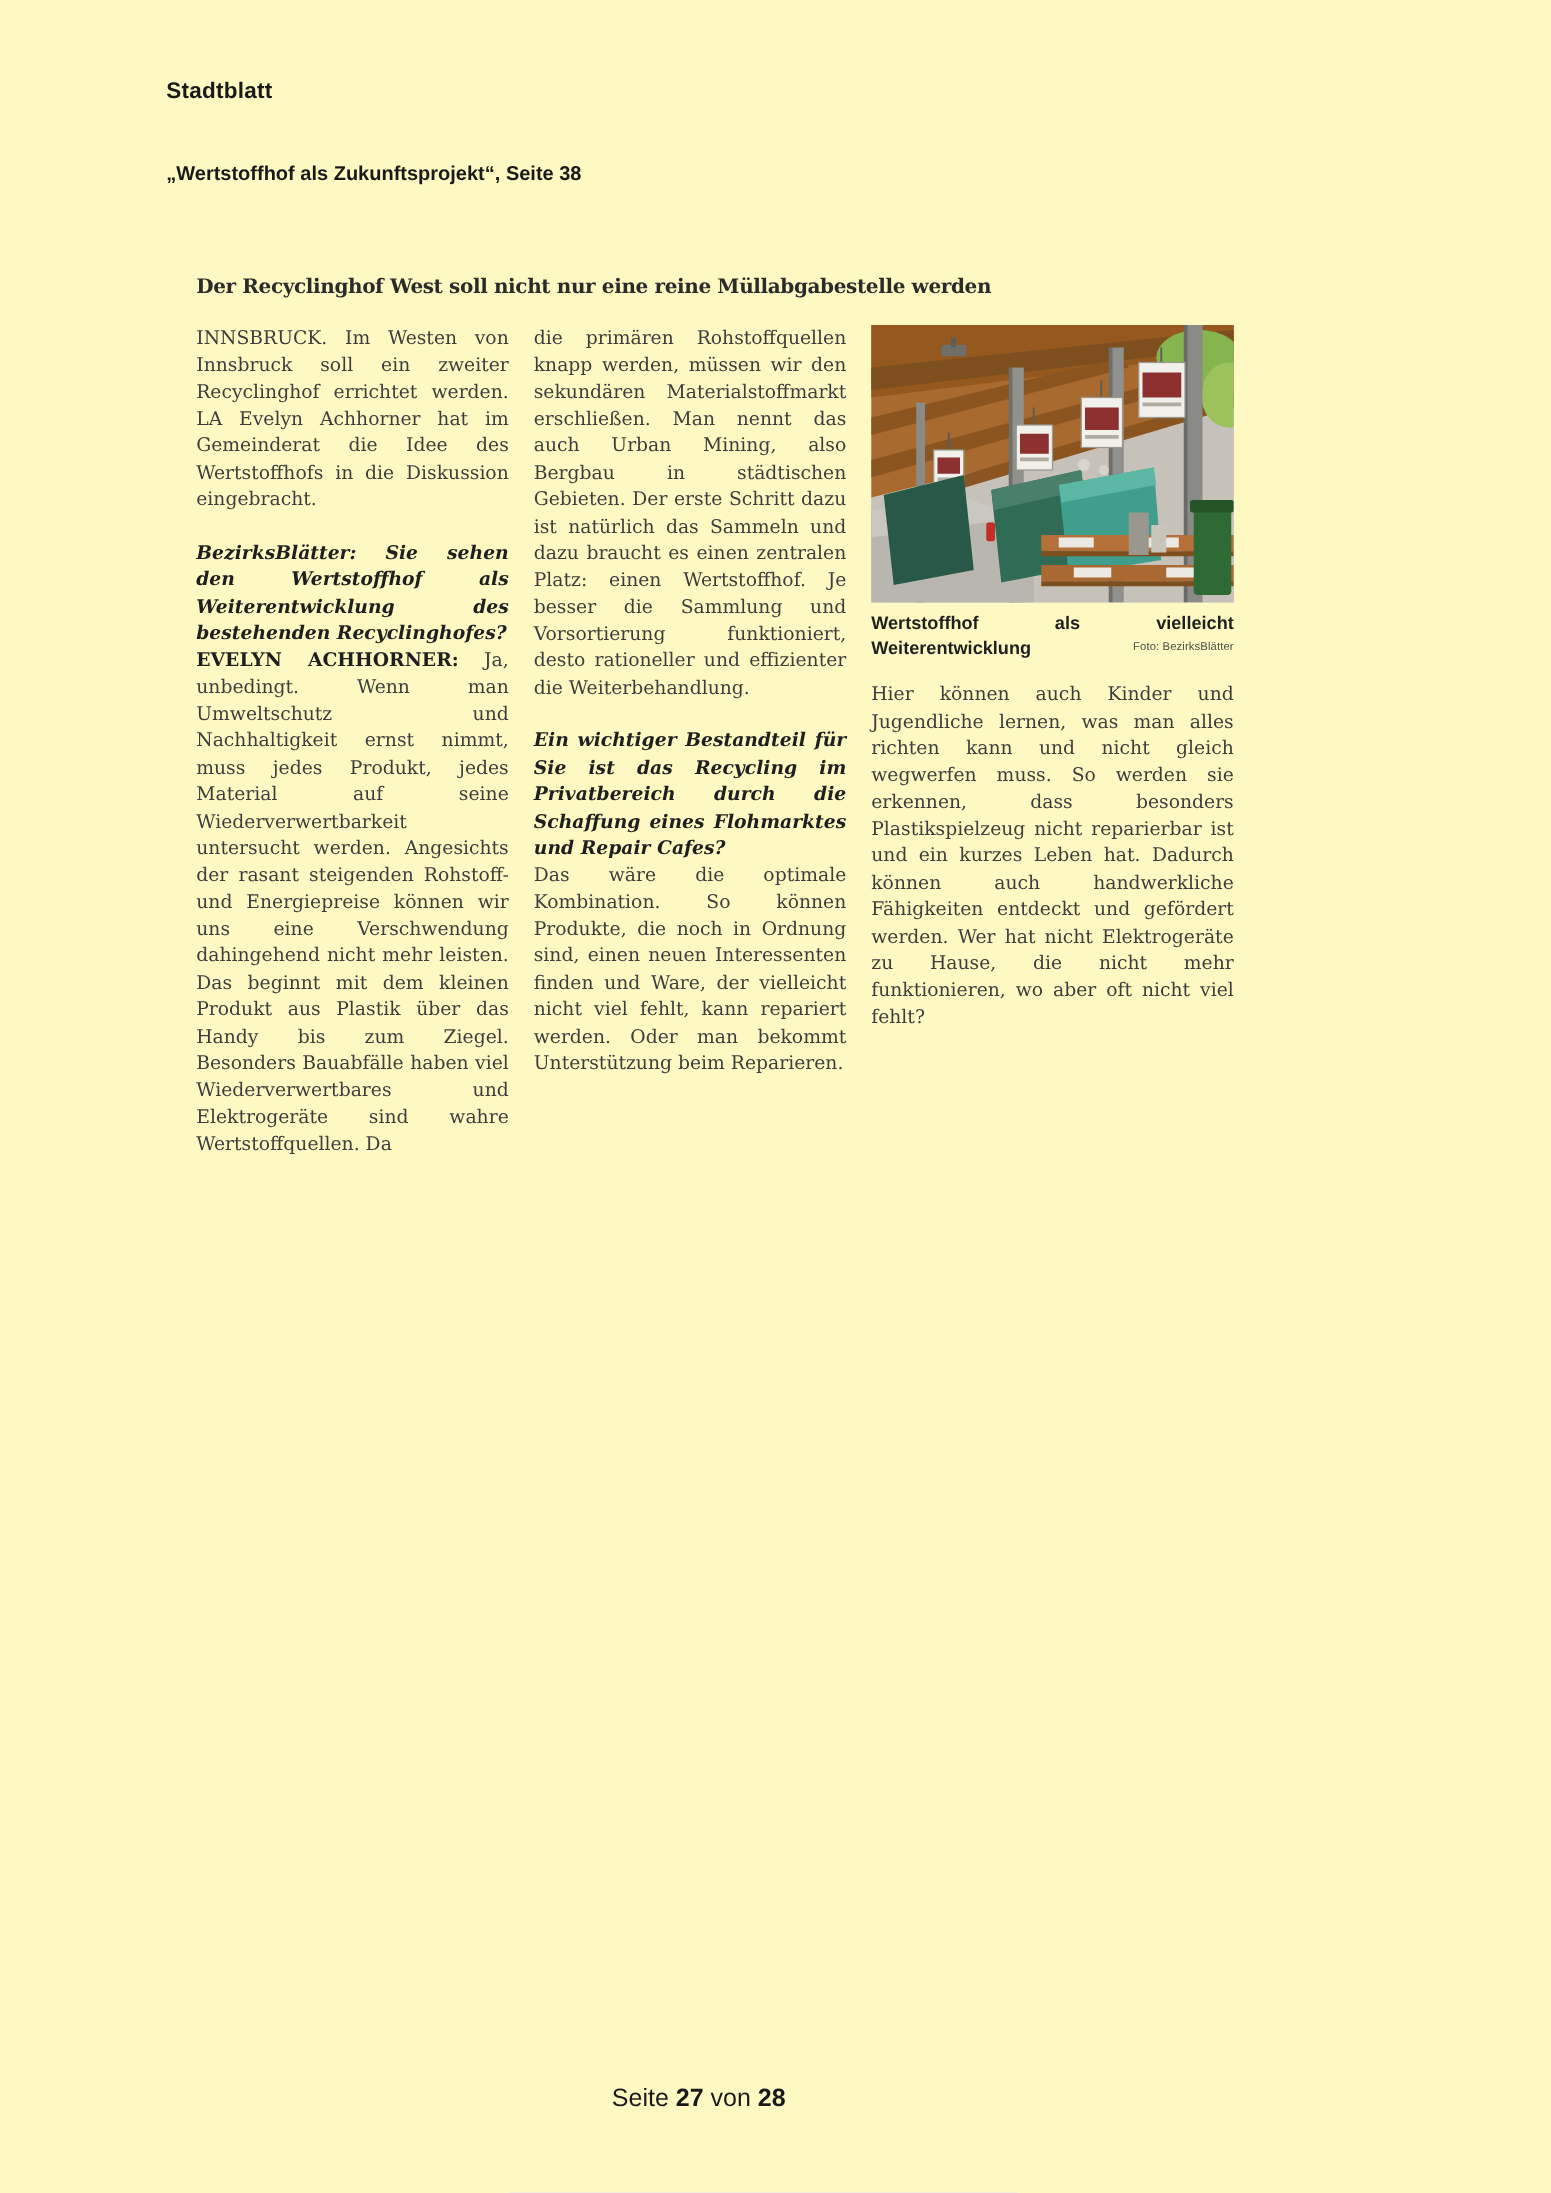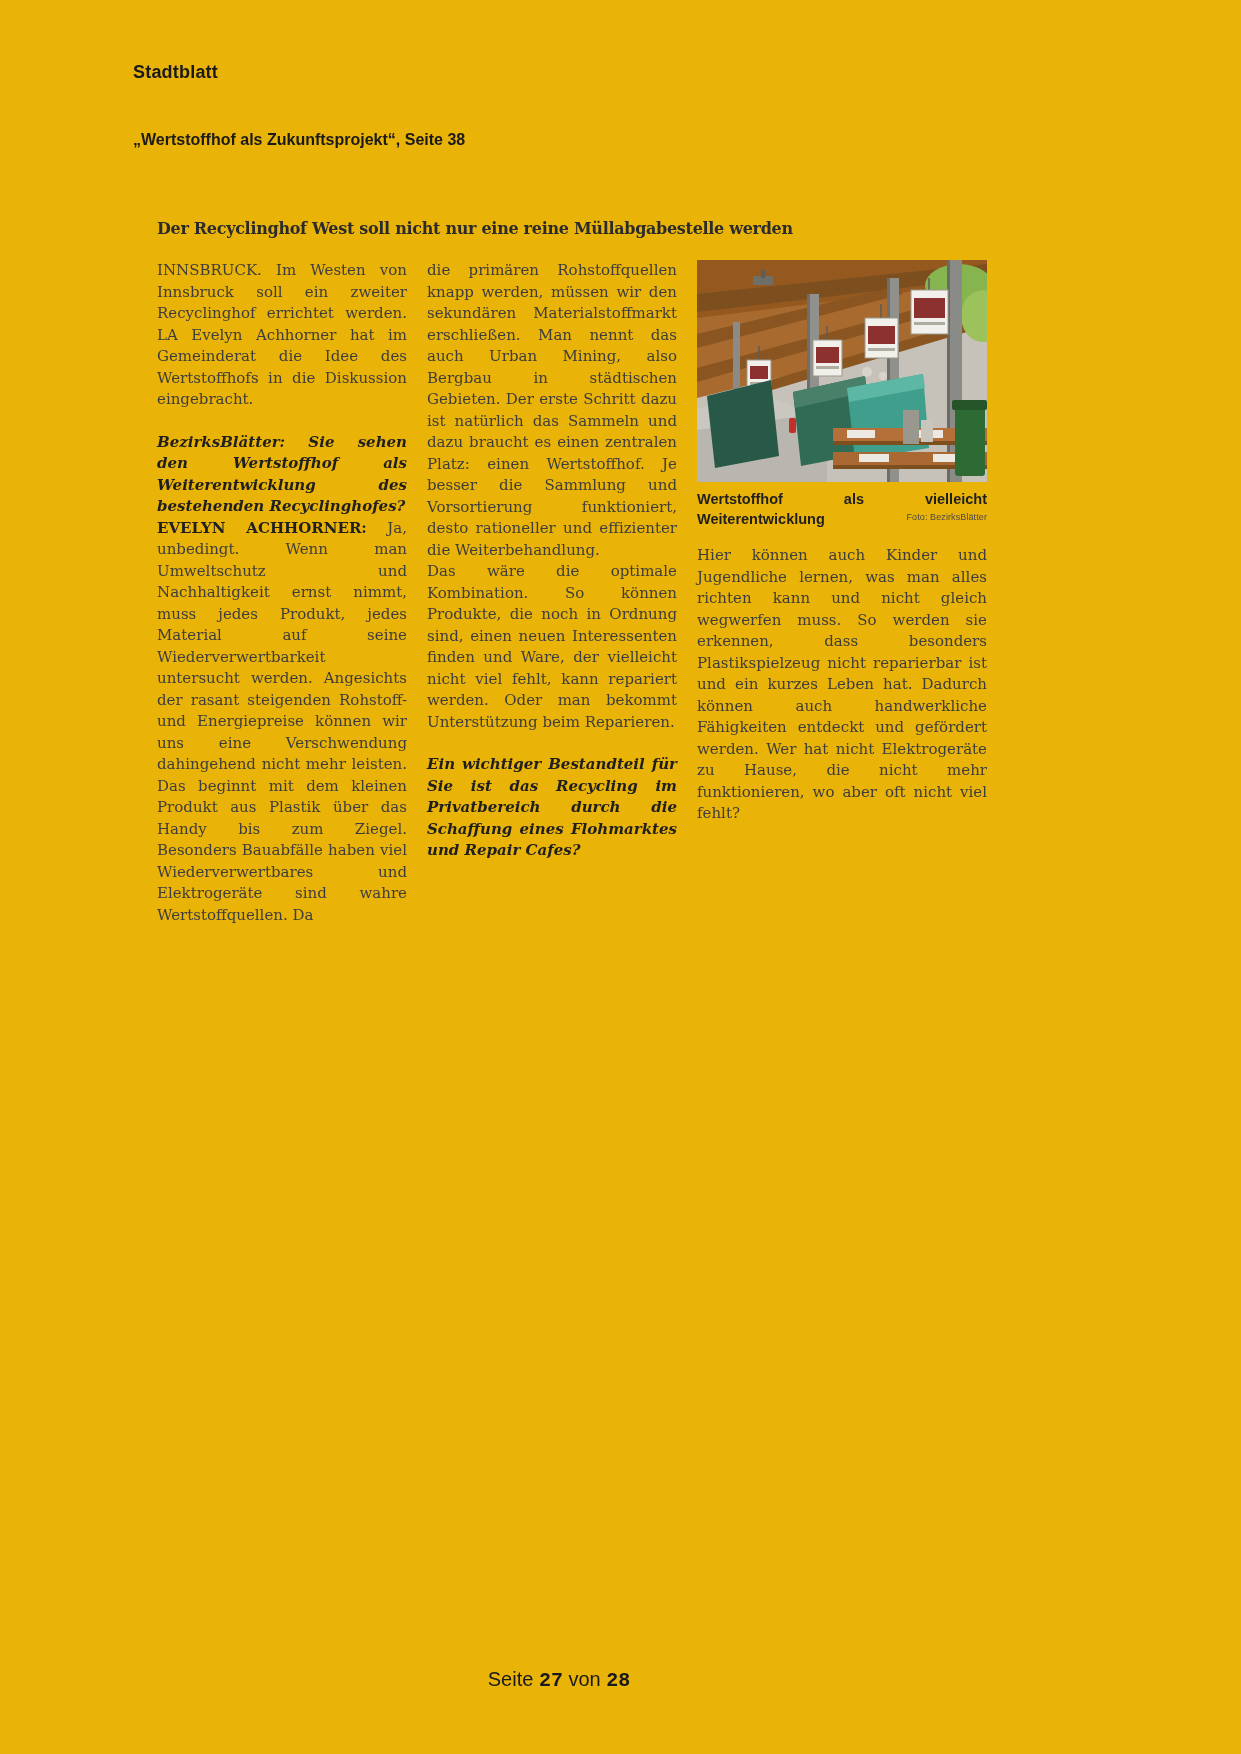--- a/index.html
+++ b/index.html
@@ -1,21 +1,21 @@
 <!DOCTYPE html>
 <html lang="de"><head>
 <meta charset="utf-8">
 <style>
   * { margin:0; padding:0; box-sizing:border-box; }
   html,body { background:#e9e9e9; }
   .page {
     position:relative;
     width:1241px; height:1754px;
     margin:0 auto;
-    background:#eab308;
+    background:#fef9c3;
     font-family:"Liberation Sans", sans-serif;
     color:#1a1a1a;
     overflow:hidden;
   }
   .doc-header {
     position:absolute; left:133px; top:62px;
     font-size:18px; font-weight:bold; color:#1a1a1a;
     letter-spacing:0.2px;
   }
   .ref-line {
@@ -81,21 +81,21 @@
     font-size:9px; font-weight:normal; color:#4a4a4a;
     letter-spacing:0.1px;
   }
   .col3-text { margin-top:16px; }
   
   .footer {
     position:absolute; left:133px; top:1668px; width:852px;
     text-align:center;
     font-size:20px; color:#1a1a1a;
   }
-  .footer .num { font-weight:bold;font-family:Liberation Mono, monospace; }
+  .footer .num { font-weight:bold; }
   .footer span { display:inline; }
 </style>
 </head>
 <body>
 
 <div class="page">
 
   <div class="doc-header">Stadtblatt</div>
 
   <div class="ref-line">„Wertstoffhof als Zukunftsprojekt“, Seite 38</div>
@@ -108,22 +108,22 @@
     <div class="columns">
 
       <div class="col col-1">
         <p class="body-p">INNSBRUCK. Im Westen von Innsbruck soll ein zweiter Recyclinghof errichtet werden. LA Evelyn Achhorner hat im Gemeinderat die Idee des Wertstoffhofs in die Diskussion eingebracht.</p>
         <p class="body-p gap-p q-bold">BezirksBlätter: Sie sehen den Wertstoffhof als Weiterentwicklung des bestehenden Recyclinghofes?</p>
         <p class="body-p"><span class="bold">EVELYN ACHHORNER:</span><span> Ja, unbedingt. Wenn man Umweltschutz und Nachhaltigkeit ernst nimmt, muss jedes Produkt, jedes Material auf seine Wiederverwertbarkeit untersucht werden. Angesichts der rasant steigenden Rohstoff- und Energiepreise können wir uns eine Verschwendung dahingehend nicht mehr leisten. Das beginnt mit dem kleinen Produkt aus Plastik über das Handy bis zum Ziegel. Besonders Bauabfälle haben viel Wiederverwertbares und Elektrogeräte sind wahre Wertstoffquellen. Da</span></p>
       </div>
 
       <div class="col col-2">
         <p class="body-p">die primären Rohstoffquellen knapp werden, müssen wir den sekundären Materialstoffmarkt erschließen. Man nennt das auch Urban Mining, also Bergbau in städtischen Gebieten. Der erste Schritt dazu ist natürlich das Sammeln und dazu braucht es einen zentralen Platz: einen Wertstoffhof. Je besser die Sammlung und Vorsortierung funktioniert, desto rationeller und effizienter die Weiterbehandlung.</p>
+        <p class="body-p gap-p q-bold">Ein wichtiger Bestandteil für Sie ist das Recycling im Privatbereich durch die Schaffung eines Flohmarktes und Repair Cafes?</p>
         <p class="body-p">Das wäre die optimale Kombination. So können Produkte, die noch in Ordnung sind, einen neuen Interessenten finden und Ware, der vielleicht nicht viel fehlt, kann repariert werden. Oder man bekommt Unterstützung beim Reparieren.</p>
-        <p class="body-p gap-p q-bold">Ein wichtiger Bestandteil für Sie ist das Recycling im Privatbereich durch die Schaffung eines Flohmarktes und Repair Cafes?</p>
       </div>
 
       <div class="col col-3">
         <div class="photo-wrap">
           <svg class="photo" viewBox="0 0 290 222" aria-hidden="true">
 
             <rect x="0" y="0" width="290" height="222" fill="#c6c2ba"></rect>
 
             <polygon points="0,0 290,0 290,66 0,138" fill="#a86a2e"></polygon>
             <polygon points="0,0 290,0 290,22 0,58" fill="#95591f"></polygon>

